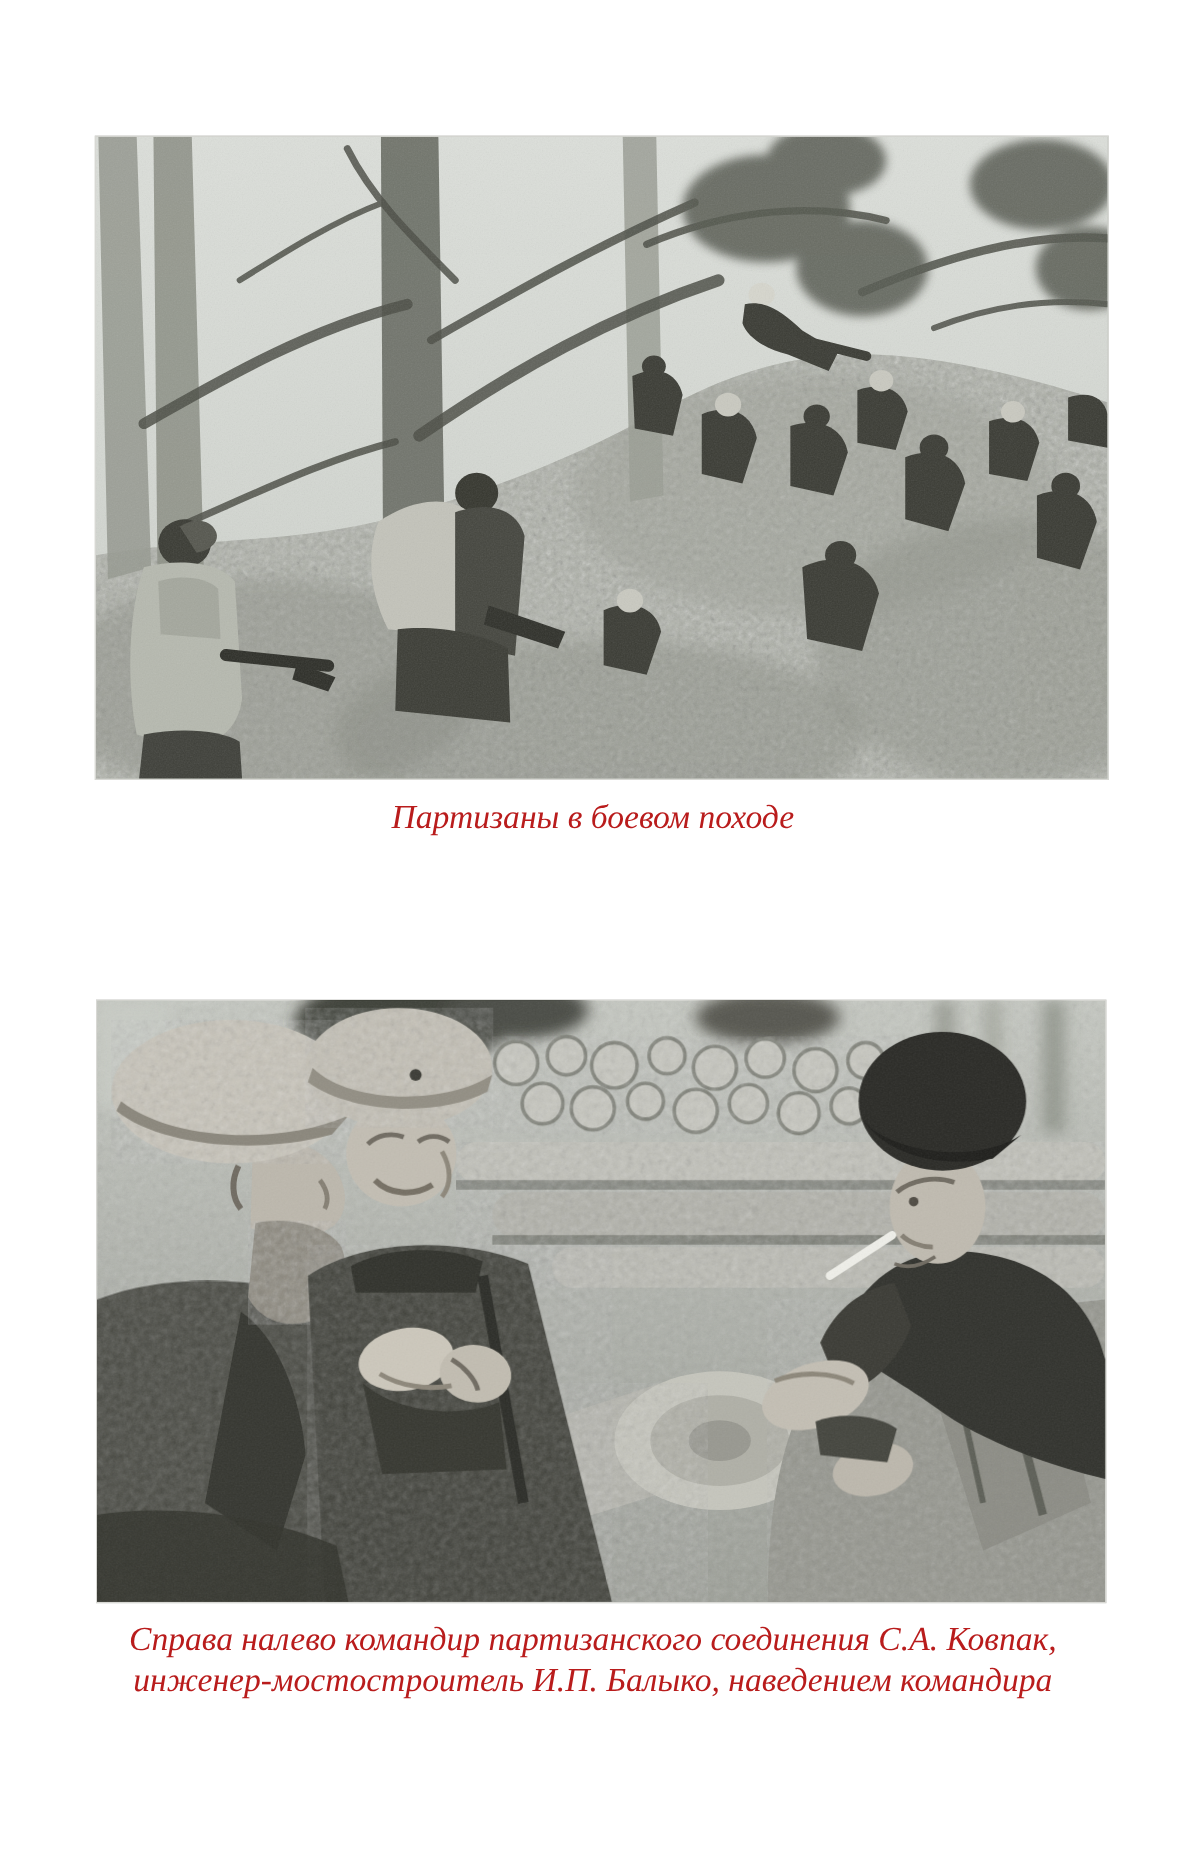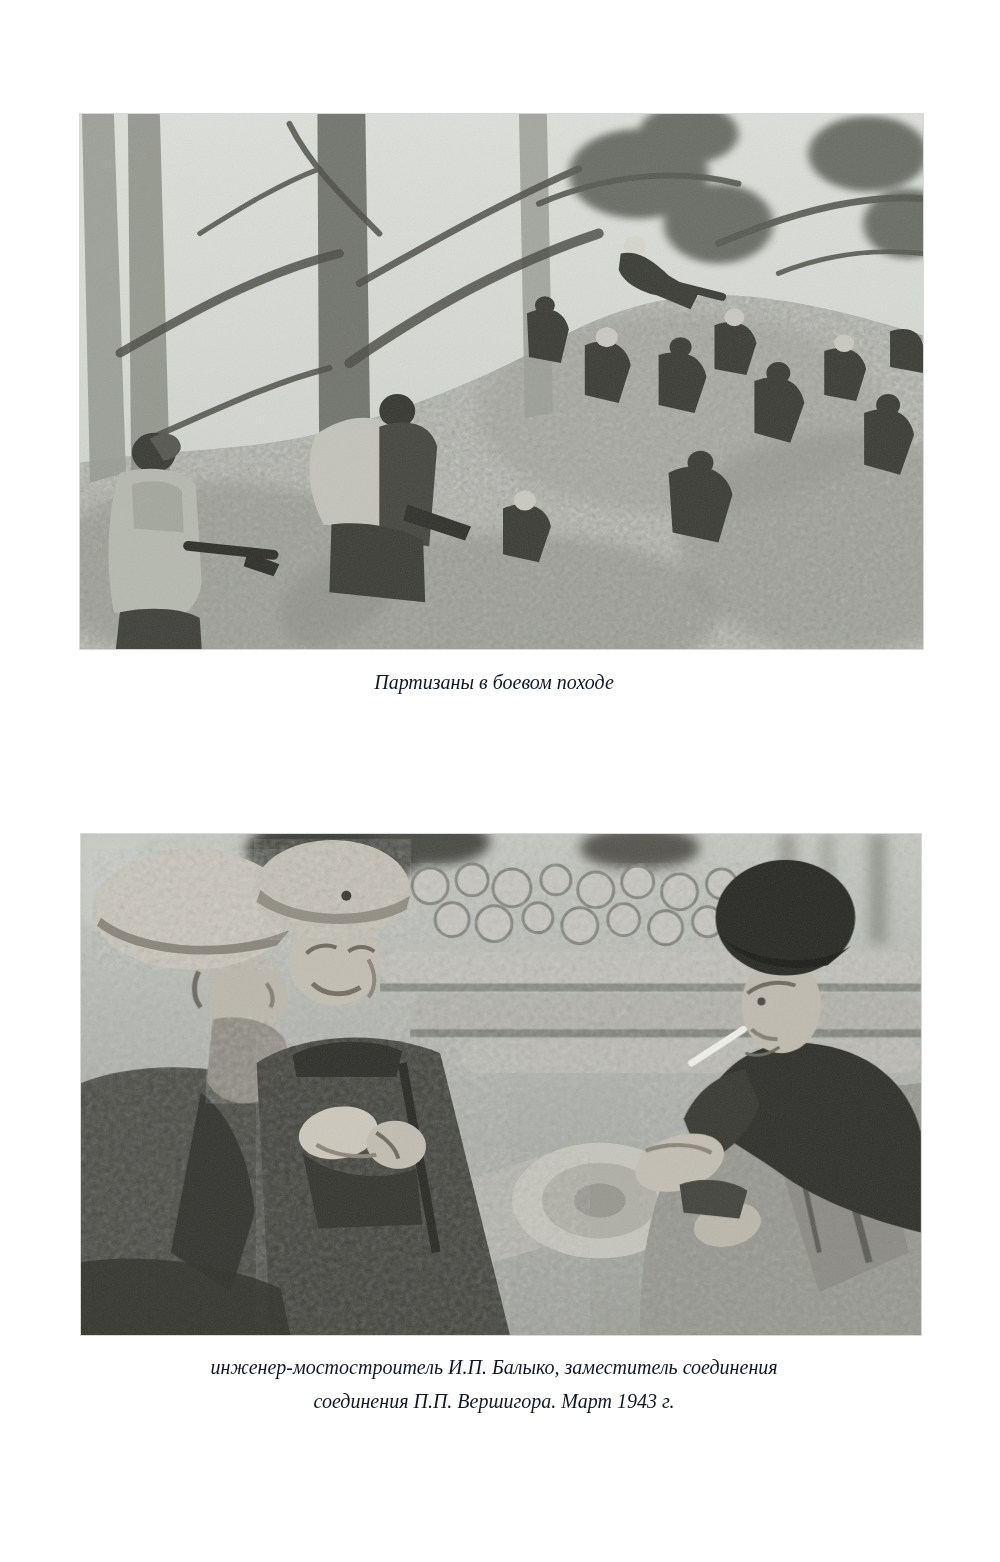--- a/index.html
+++ b/index.html
@@ -24,22 +24,22 @@
   }
   .photo svg { display: block; width: 100%; height: 100%; }
   #photo-1 { left: 79px; top: 113px; width: 845px; height: 537px; }
   #photo-2 { left: 80px; top: 833px; width: 842px; height: 503px; }
   .caption {
     position: absolute;
     left: 0;
     right: 12px;
     text-align: center;
     font-style: italic;
-    font-size: 20px;
-    color: #0f172a;
+    font-size: 28px;
+    color: #b91c1c;
     line-height: 34px;
   }
   #caption-1 { top: 665px; }
   #caption-2 { top: 1350px; }
   .caption .cap-line { display: block; }
 </style>
 </head>
 <body>
 
 <div class="page">
@@ -310,17 +310,17 @@
         <path d="M222,320 C250,344 300,350 336,336 L342,392 L238,396 Z" fill="#35362f"></path>
       </g>
 
       <path d="M0,430 C60,420 140,430 200,456 L210,503 L0,503 Z" fill="#31322c" opacity="0.85"></path>
 
       <rect x="0" y="0" width="842" height="503" filter="url(#fineGrain2)" opacity="0.12"></rect>
     </svg>
   </div>
 
   <div class="caption" id="caption-2">
-    <span class="cap-line">инженер-мостостроитель И.П. Балыко, заместитель соединения</span>
-    <span class="cap-line">соединения П.П. Вершигора. Март 1943 г.</span>
+    <span class="cap-line">Справа налево командир партизанского соединения С.А. Ковпак,</span>
+    <span class="cap-line">инженер-мостостроитель И.П. Балыко, наведением командира</span>
   </div>
 
 </div>
 
 </body></html>

